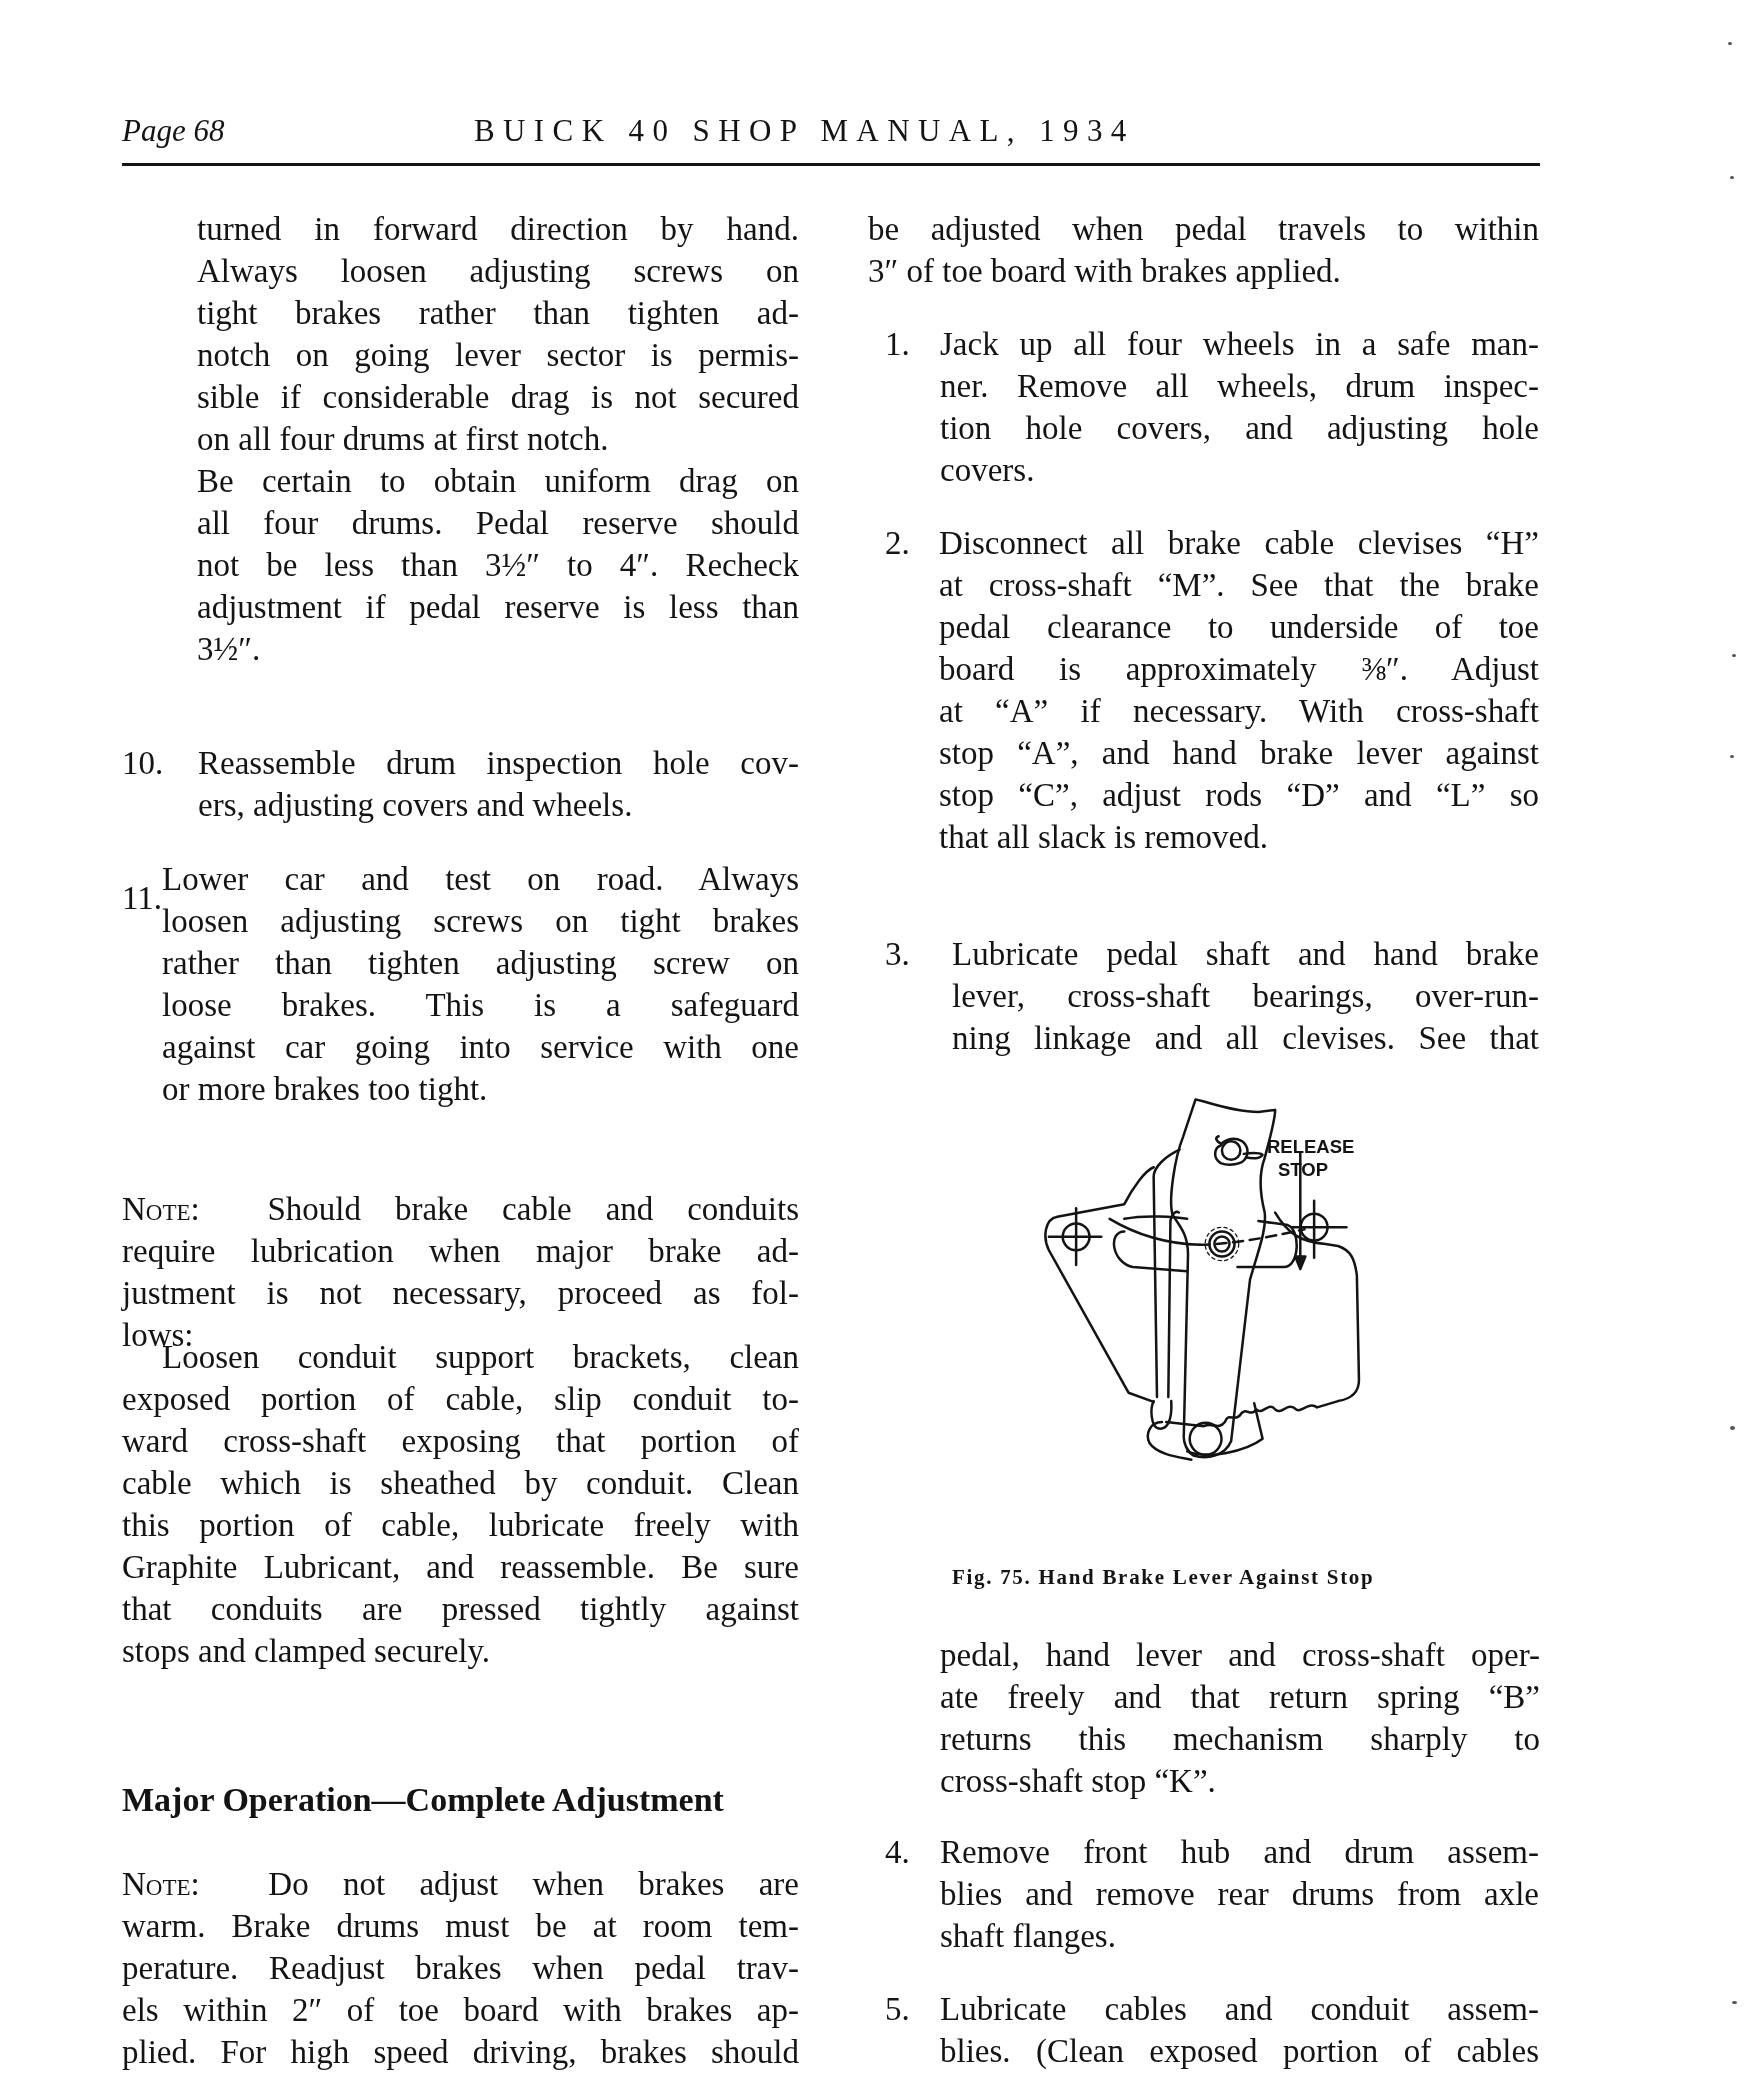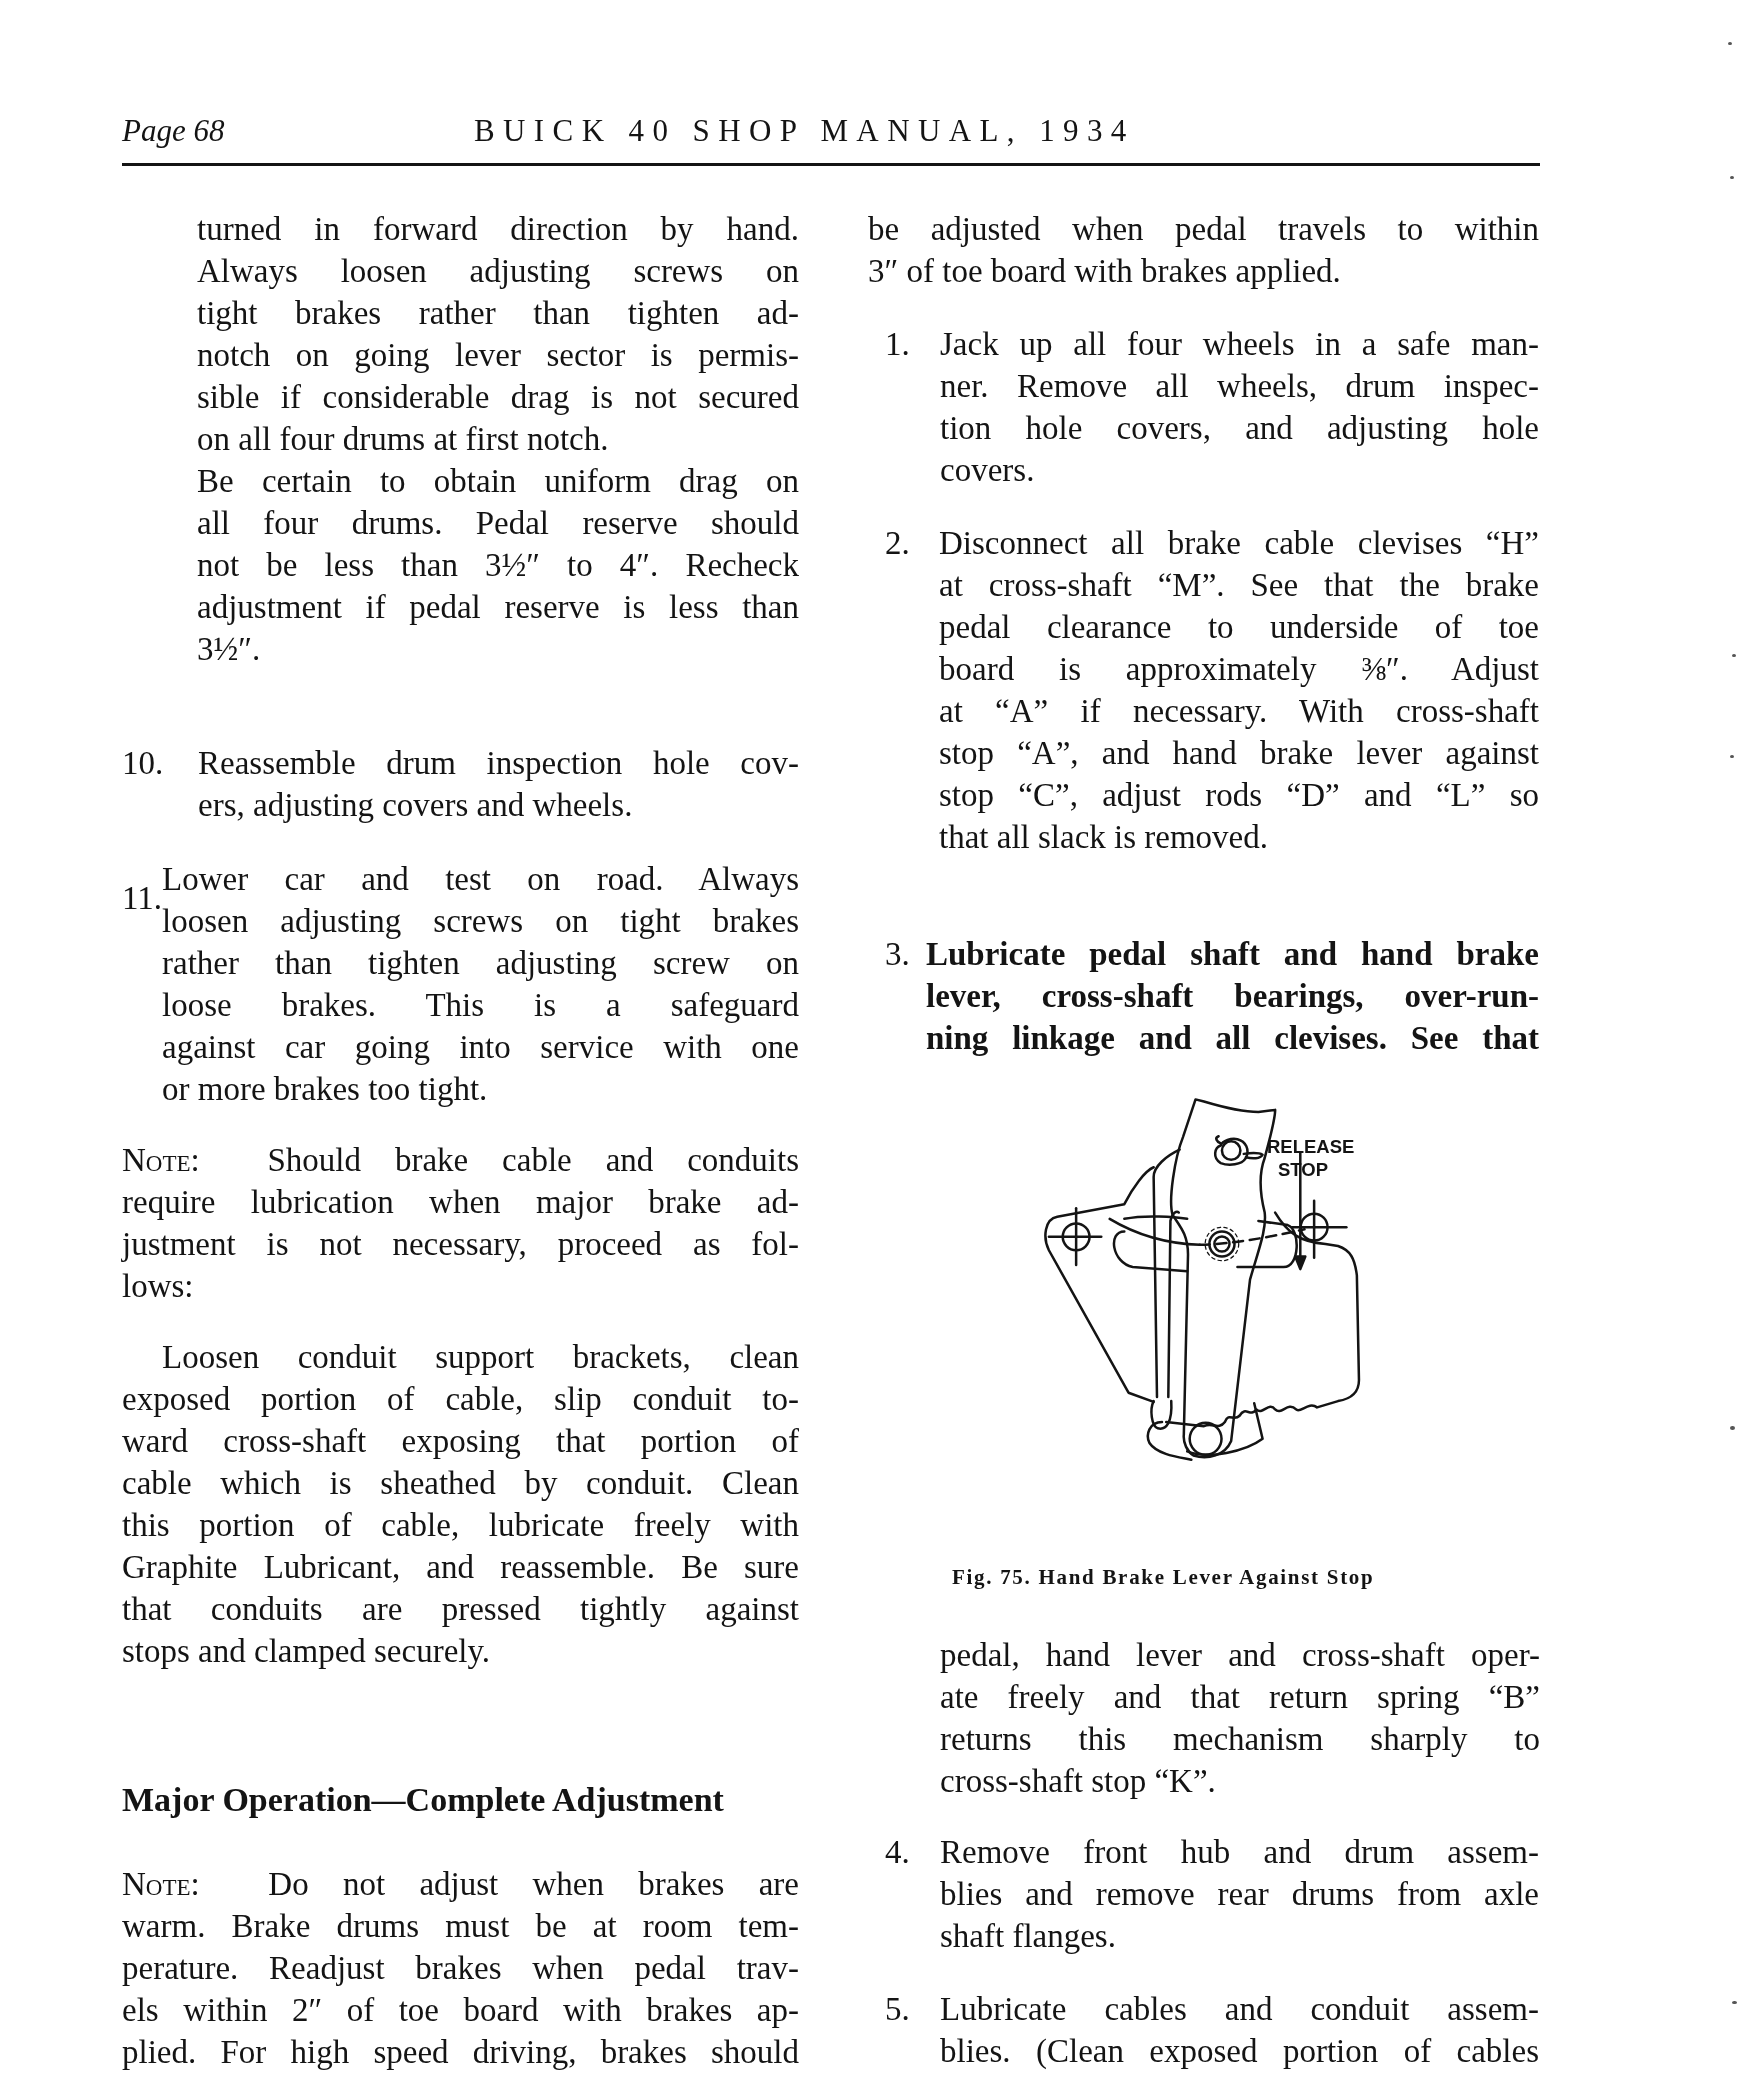--- a/index.html
+++ b/index.html
@@ -53,21 +53,21 @@
   <div style="margin-left:40px;">
     <span class="ln">Lower car and test on road. Always</span>
     <span class="ln">loosen adjusting screws on tight brakes</span>
     <span class="ln">rather than tighten adjusting screw on</span>
     <span class="ln">loose brakes. This is a safeguard</span>
     <span class="ln">against car going into service with one</span>
     <span class="ln last">or more brakes too tight.</span>
   </div>
 </div>
 
-<div class="col" style="left:122px; top:1139px; width:677px;">
+<div class="col" style="left:122px; top:1188px; width:677px;">
   <span class="ln"><span class="sc">Note:</span>&nbsp;&nbsp;<span>Should brake cable and conduits</span></span>
   <span class="ln">require lubrication when major brake ad-</span>
   <span class="ln">justment is not necessary, proceed as fol-</span>
   <span class="ln last">lows:</span>
 </div>
 
 <div class="col" style="left:122px; top:1336px; width:677px;">
   <span class="ln" style="padding-left:40px;">Loosen conduit support brackets, clean</span>
   <span class="ln">exposed portion of cable, slip conduit to-</span>
   <span class="ln">ward cross-shaft exposing that portion of</span>
@@ -112,21 +112,21 @@
     <span class="ln">board is approximately ⅜″. Adjust</span>
     <span class="ln">at “A” if necessary. With cross-shaft</span>
     <span class="ln">stop “A”, and hand brake lever against</span>
     <span class="ln">stop “C”, adjust rods “D” and “L” so</span>
     <span class="ln last">that all slack is removed.</span>
   </div>
 </div>
 
 <div class="col" style="left:885px; top:933px; width:654px;">
   <span class="num" style="left:0;">3.</span>
-  <div style="margin-left:41px;font-weight:bold;">
+  <div style="margin-left:67px;">
     <span class="ln">Lubricate pedal shaft and hand brake</span>
     <span class="ln">lever, cross-shaft bearings, over-run-</span>
     <span class="ln">ning linkage and all clevises. See that</span>
   </div>
 </div>
 
 <div class="abs" style="left:1007px; top:1091px; width:419px; height:440px;">
   <svg width="419" height="440" viewBox="0 0 1000 1050">
     <g fill="none" stroke="#141414" stroke-width="6" stroke-linejoin="round" stroke-linecap="round">
 

